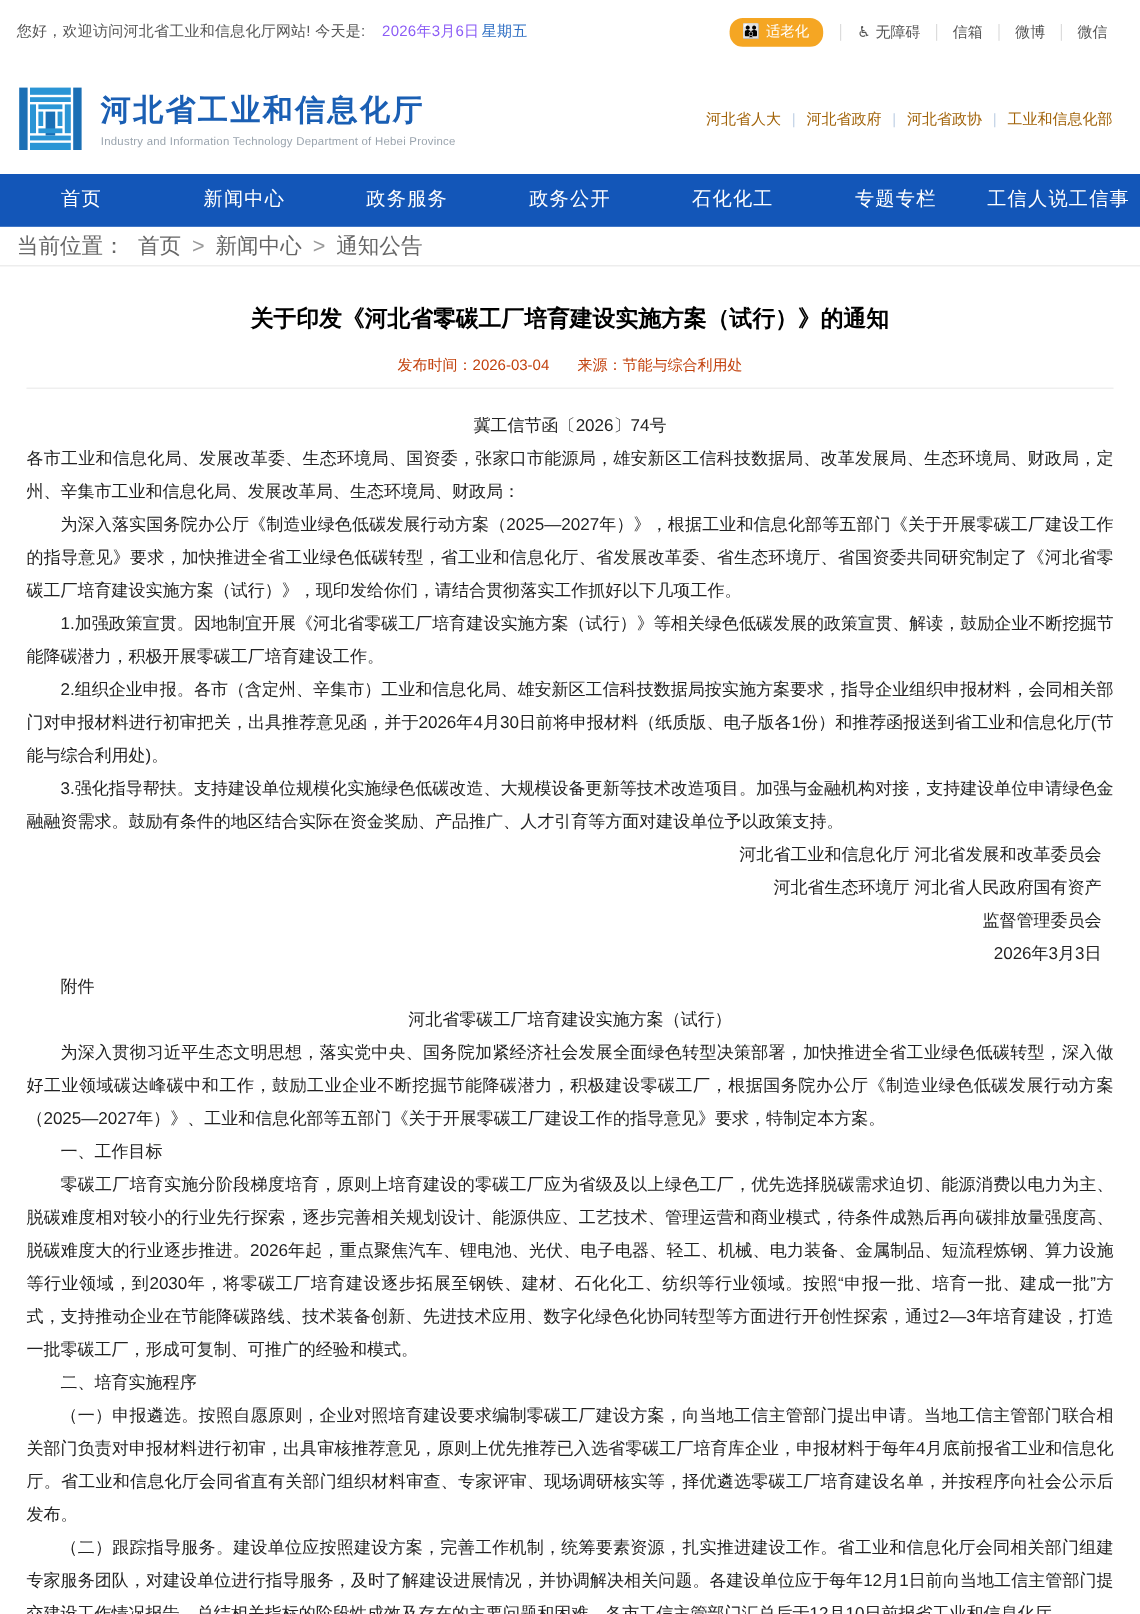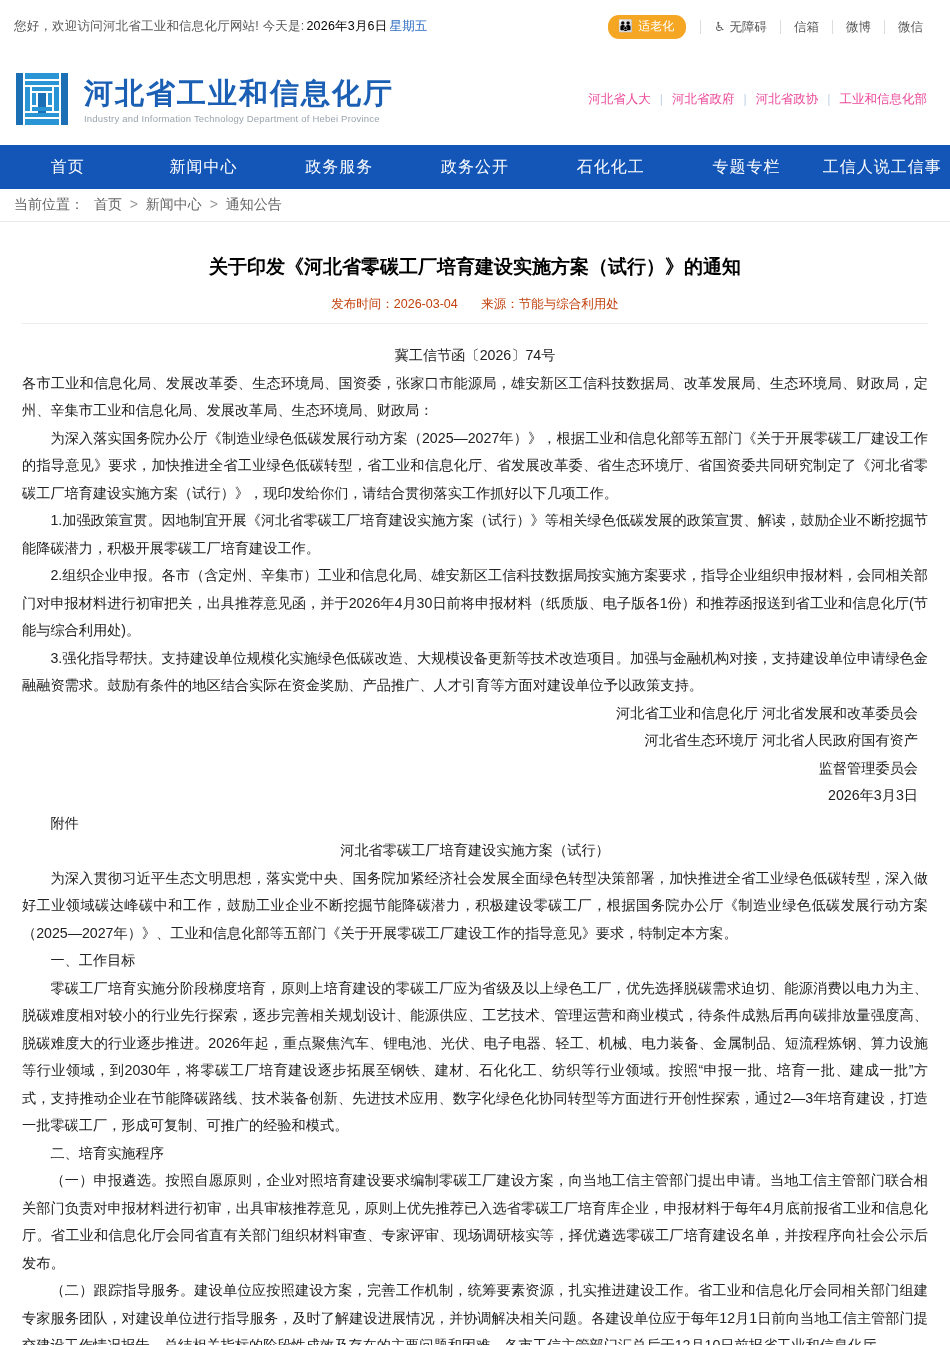--- a/index.html
+++ b/index.html
@@ -26,22 +26,22 @@
     box-sizing: border-box;
     font-size: 12.5px;
     color: #555;
     background: #ffffff;
   }
   .topbar-left {
     white-space: nowrap;
     letter-spacing: 0.2px;
   }
   .topbar-left .date {
-    color: #000000;
-    margin-left: 2px;
+    color: #8b5cf6;
+    margin-left: 14px;
   }
   .topbar-left .weekday {
     color: #2f6fc4;
     margin-left: 2px;
   }
   .topbar-right {
     display: flex;
     align-items: center;
     gap: 0px;
     white-space: nowrap;
@@ -84,21 +84,21 @@
     align-items: center;
     gap: 14px;
   }
   .logo-mark {
     width: 56px;
     height: 56px;
     flex: 0 0 56px;
   }
   .brand-text { padding-top: 2px; }
   .brand-cn {
-    font-size: 29px;
+    font-size: 25px;
     font-weight: bold;
     color: #1a5fb4;
     letter-spacing: 2px;
     line-height: 34px;
     font-family: "Liberation Serif", "DejaVu Serif", serif;
   }
   .brand-en {
     font-size: 9.5px;
     color: #9aa4ae;
     letter-spacing: 0.2px;
@@ -106,21 +106,21 @@
     line-height: 12px;
   }
   .gov-links {
     display: flex;
     align-items: center;
     font-size: 12.5px;
     color: #2f6fc4;
     white-space: nowrap;
   }
   .gov-links a {
-    color: #ec4899;
+    color: #a16207;
     text-decoration: none;
     padding: 0 9px;
   }
   .gov-links .sep { color: #c3d3e6; }
 
   
   .nav {
     background: #1356b8;
     height: 44px;
     display: flex;
@@ -141,21 +141,21 @@
   
   .crumbwrap {
     border-bottom: 1px solid #e9e9e9;
     height: 33px;
     display: flex;
     align-items: center;
     padding: 0 14px;
     box-sizing: border-box;
   }
   .crumb {
-    font-size: 14px;
+    font-size: 18px;
     color: #666;
   }
   .crumb .lbl { margin-right: 6px; }
   .crumb a { color: #666; text-decoration: none; }
   .crumb .arrow { color: #999; padding: 0 4px; }
 
   
   .article {
     padding: 0 22px;
     box-sizing: border-box;

